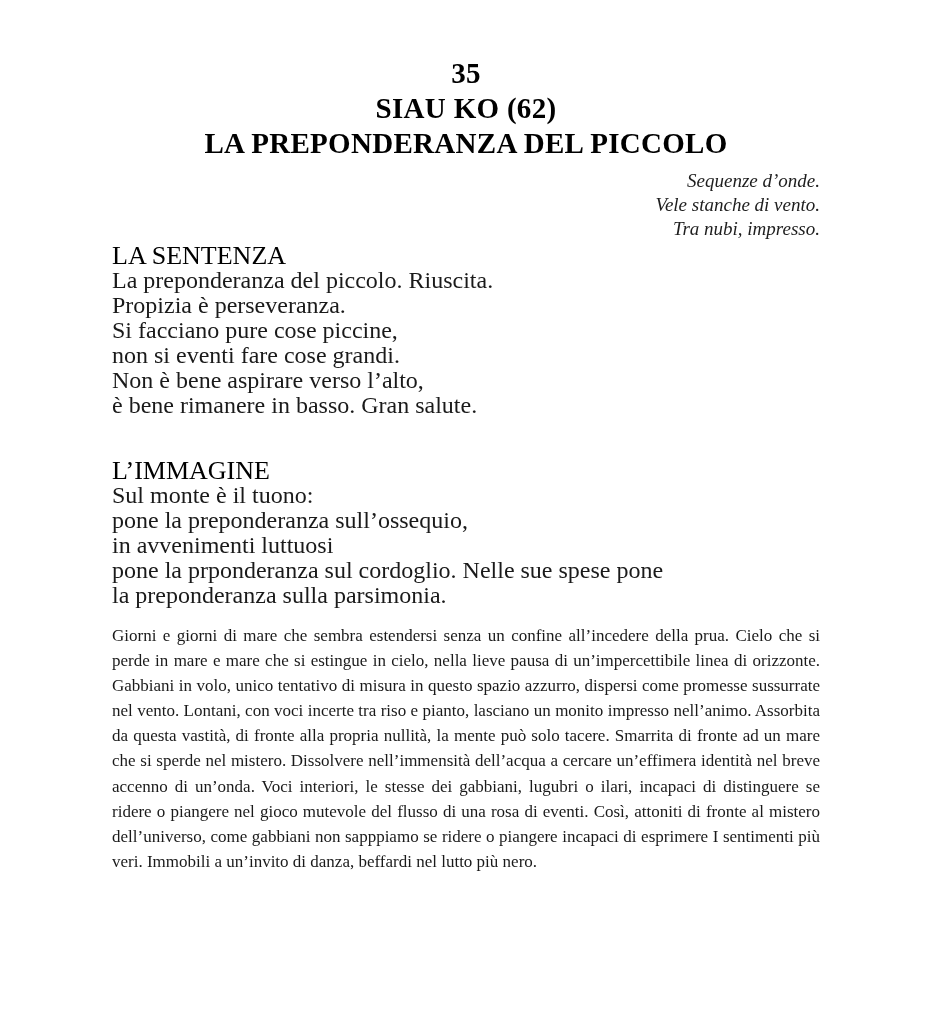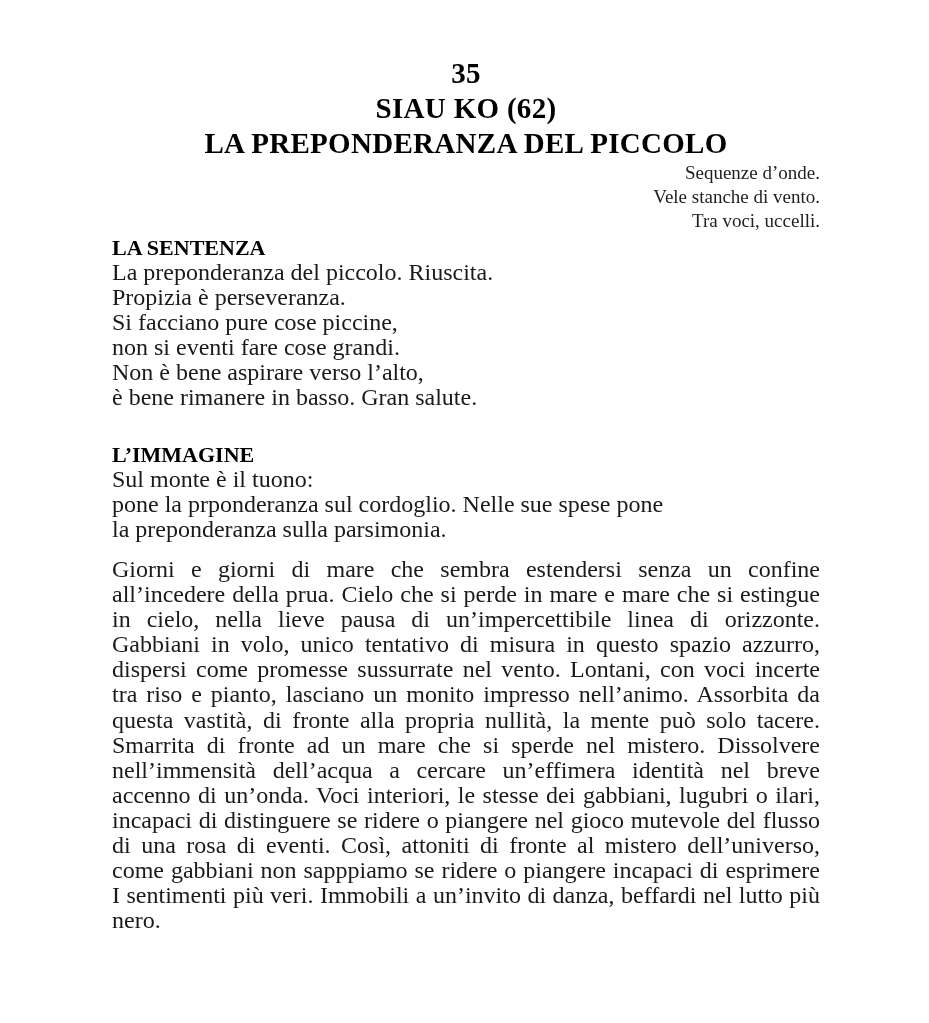--- a/index.html
+++ b/index.html
@@ -17,76 +17,80 @@
   }
   .header-block {
     text-align: center;
     font-weight: bold;
     font-size: 29px;
     line-height: 35px;
     color: #000000;
     letter-spacing: 0.3px;
   }
   .epigraph {
+    margin-top: 8px;
     text-align: right;
+    font-style: italic;
     font-size: 19px;
     line-height: 24px;
     color: #1e1e1e;
   }
   .section { margin-top: 0; }
   .section-sentenza { margin-top: 2px; }
-  .section-immagine { margin-top: 32px; }
+  .section-immagine { margin-top: 40px; }
   .section-heading {
-    font-weight: bold;
-    font-size: 22px;
+    font-weight: normal;
+    font-size: 26px;
     line-height: 25px;
     color: #000000;
   }
   .text-line {
     font-size: 24px;
     line-height: 25px;
     color: #1a1a1a;
   }
   .commentary {
     margin: 15px 0 0 0;
-    font-size: 24px;
+    font-size: 17px;
     line-height: 25.1px;
     text-align: justify;
     color: #1a1a1a;
   }
 </style>
 </head>
 <body>
 
 <div class="page">
 
   <div class="header-block">
     <div>35</div>
     <div>SIAU KO (62)</div>
     <div>LA PREPONDERANZA DEL PICCOLO</div>
   </div>
 
   <div class="epigraph">
     <div class="epigraph-line">Sequenze d’onde.</div>
     <div class="epigraph-line">Vele stanche di vento.</div>
-    <div class="epigraph-line">Tra voci, uccelli.</div>
+    <div class="epigraph-line">Tra nubi, impresso.</div>
   </div>
 
   <div class="section section-sentenza">
     <div class="section-heading">LA SENTENZA</div>
     <div class="text-line">La preponderanza del piccolo. Riuscita.</div>
     <div class="text-line">Propizia è perseveranza.</div>
     <div class="text-line">Si facciano pure cose piccine,</div>
     <div class="text-line">non si eventi fare cose grandi.</div>
     <div class="text-line">Non è bene aspirare verso l’alto,</div>
     <div class="text-line">è bene rimanere in basso. Gran salute.</div>
   </div>
 
   <div class="section section-immagine">
     <div class="section-heading">L’IMMAGINE</div>
     <div class="text-line">Sul monte è il tuono:</div>
+    <div class="text-line">pone la preponderanza sull’ossequio,</div>
+    <div class="text-line">in avvenimenti luttuosi</div>
     <div class="text-line">pone la prponderanza sul cordoglio. Nelle sue spese pone</div>
     <div class="text-line">la preponderanza sulla parsimonia.</div>
   </div>
 
   <p class="commentary">Giorni e giorni di mare che sembra estendersi senza un confine all’incedere della prua. Cielo che si perde in mare e mare che si estingue in cielo, nella lieve pausa di un’impercettibile linea di orizzonte. Gabbiani in volo, unico tentativo di misura in questo spazio azzurro, dispersi come promesse sussurrate nel vento. Lontani, con voci incerte tra riso e pianto, lasciano un monito impresso nell’animo. Assorbita da questa vastità, di fronte alla propria nullità, la mente può solo tacere. Smarrita di fronte ad un mare che si sperde nel mistero. Dissolvere nell’immensità dell’acqua a cercare un’effimera identità nel breve accenno di un’onda. Voci interiori, le stesse dei gabbiani, lugubri o ilari, incapaci di distinguere se ridere o piangere nel gioco mutevole del flusso di una rosa di eventi. Così, attoniti di fronte al mistero dell’universo, come gabbiani non sapppiamo se ridere o piangere incapaci di esprimere I sentimenti più veri. Immobili a un’invito di danza, beffardi nel lutto più nero.</p>
 
 </div>
 
 </body></html>

